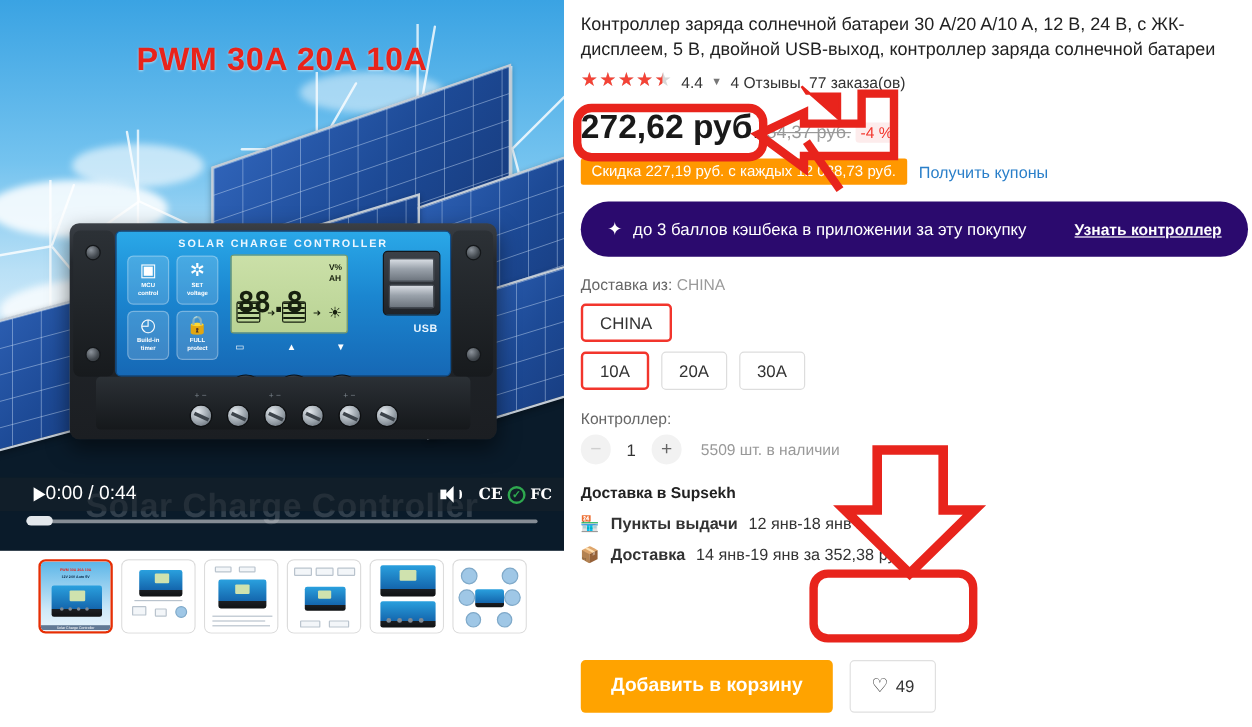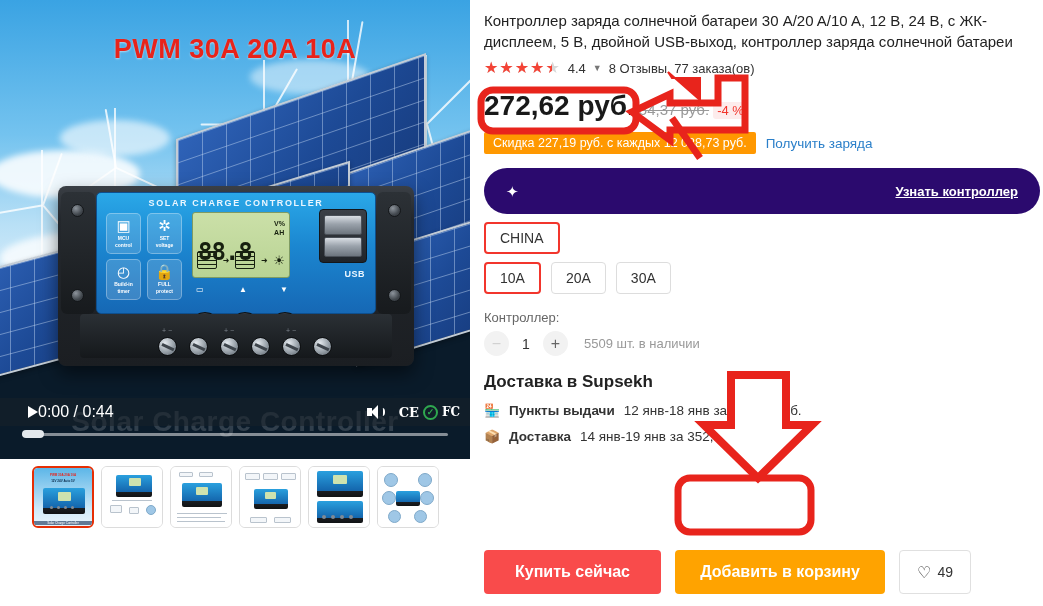--- a/index.html
+++ b/index.html
@@ -219,21 +219,21 @@
   .chip.sel { border: 2px solid #f2352c; }
 
   .qtylabel { margin-top: 16px; font-size: 13px; color: #666; }
   .qtyrow { display: flex; align-items: center; gap: 10px; margin-top: 6px; }
   .qbtn { width: 25px; height: 25px; border-radius: 50%; background: #f2f2f2; color: #666;
     font-size: 16px; display: flex; align-items: center; justify-content: center; cursor: pointer; }
   .qbtn.dis { color: #cfcfcf; cursor: default; }
   .qval { font-size: 14px; color: #333; min-width: 14px; text-align: center; }
   .stock { font-size: 13px; color: #999; margin-left: 6px; }
 
-  .shiptitle { margin-top: 16px; font-size: 17px; font-weight: bold; color: #222; }
+  .shiptitle { margin-top: 16px; font-size: 13px; font-weight: bold; color: #222; }
   .shiprow { display: flex; align-items: center; gap: 9px; margin-top: 11px; font-size: 13.5px; color: #333; }
   .shiprow .ico { width: 16px; text-align: center; font-size: 13px; color: #333; }
   .shiprow b { font-weight: bold; }
 
   .actions { position: absolute; left: 0; bottom: 12px; display: flex; align-items: center; gap: 14px; }
   .btn-buy { width: 177px; height: 44px; background: #f94b4b; color: #fff; font-size: 16px;
     font-weight: bold; border: none; border-radius: 4px; cursor: pointer; }
   .btn-cart { width: 210px; height: 44px; background: #ffa300; color: #fff; font-size: 16px;
     font-weight: bold; border: none; border-radius: 4px; cursor: pointer; }
   .btn-wish { width: 72px; height: 44px; background: #fff; border: 1px solid #e0e0e0; border-radius: 4px;
@@ -491,40 +491,45 @@
   <div id="details">
 
     <div class="title">Контроллер заряда солнечной батареи 30 A/20 A/10 A, 12 В, 24 В, с ЖК-дисплеем, 5 В, двойной USB-выход, контроллер заряда солнечной батареи</div>
 
     <div class="ratingrow">
       <span class="stars">
         ★★★★★<span class="fill" style="width: 88%;">★★★★★</span>
       </span>
       <span>4.4</span>
       <span class="caret">▼</span>
-      <span class="muted-dark">8 Отзывы</span>
+      <span class="muted-dark">4 Отзывы</span>
       <span class="muted-dark">77 заказа(ов)</span>
     </div>
 
     <div class="pricerow">
       <span class="price-now">272,62 руб.</span>
       <span class="price-old">54,37 руб.</span>
       <span class="discount">-4 %</span>
     </div>
 
     <div class="couponrow">
       <span class="coupon">Скидка 227,19 руб. с каждых 12 088,73 руб.</span>
-      <span class="coupon-link">Получить заряда</span>
+      <span class="coupon-link">Получить купоны</span>
     </div>
 
     <div class="cashback">
       <span class="cb-icon">✦</span>
+      <span>до 3 баллов кэшбека в приложении за эту покупку</span>
       <span class="cb-link">Узнать контроллер</span>
     </div>
 
+    <div class="optlabel">
+      <span>Доставка из:</span>
+      <span class="val">CHINA</span>
+    </div>
     <div class="chips">
       <span class="chip sel">CHINA</span>
     </div>
 
     <div class="chips">
       <span class="chip sel">10A</span>
       <span class="chip">20A</span>
       <span class="chip">30A</span>
     </div>
 
@@ -543,21 +548,20 @@
       <b>Пункты выдачи</b>
       <span>12 янв-18 янв за 352,38 руб.</span>
     </div>
     <div class="shiprow">
       <span class="ico">📦</span>
       <b>Доставка</b>
       <span>14 янв-19 янв за 352,38 руб.</span>
     </div>
 
     <div class="actions">
-      <button class="btn-buy">Купить сейчас</button>
       <button class="btn-cart">Добавить в корзину</button>
       <button class="btn-wish">
         <span class="heart">♡</span>
         <span>49</span>
       </button>
     </div>
   </div>
 
   <svg id="overlay" width="1043" height="606" viewBox="0 0 1043 606">
 

